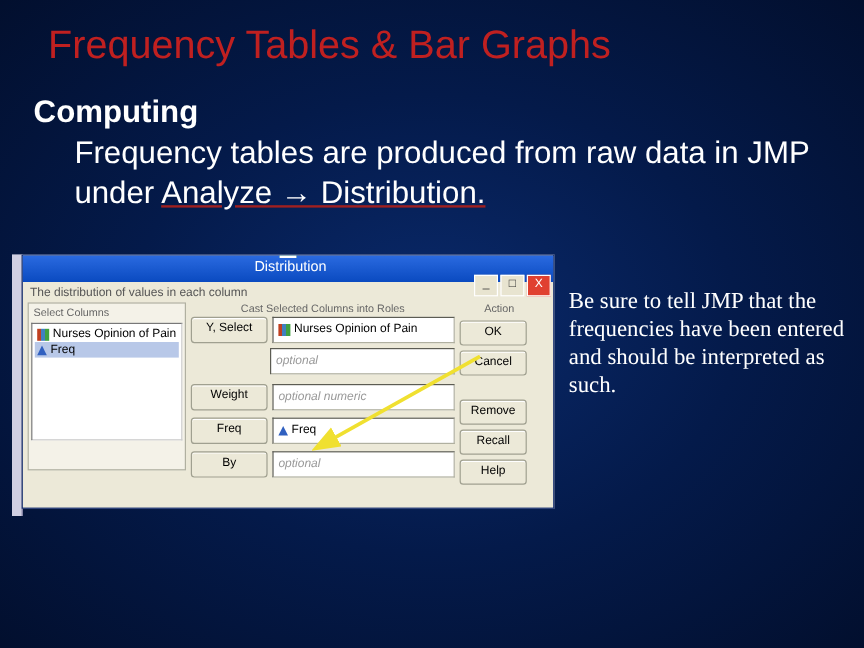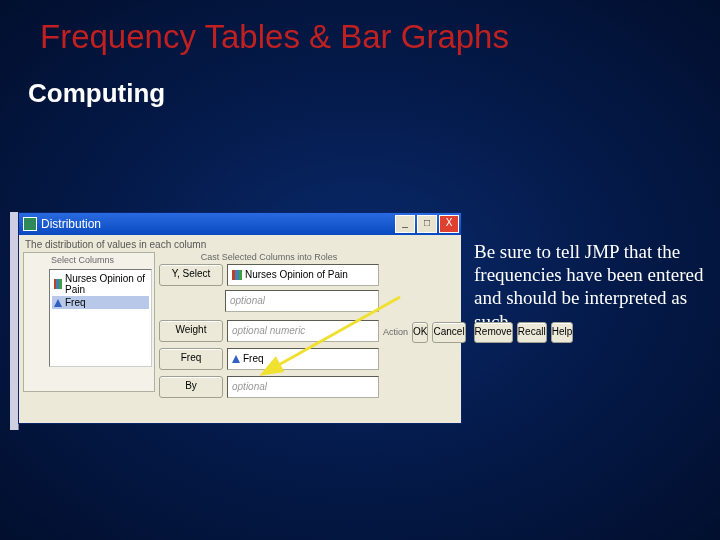--- a/index.html
+++ b/index.html
@@ -80,20 +80,21 @@
     box-sizing: border-box;
   }
   .win-title {
     height: 22px;
     background: linear-gradient(to bottom, #2a6ae0, #0a4ac0);
     display: flex;
     align-items: center;
     color: #fff;
     font-size: 12px;
     padding-left: 4px;
+    flex-direction: column;
   }
   .win-title .icon {
     width: 14px;
     height: 14px;
     background: #2e8b57;
     margin-right: 4px;
     border: 1px solid #fff;
     box-sizing: border-box;
   }
   .win-ctrls {
@@ -127,21 +128,20 @@
     gap: 4px;
   }
   .panel {
     border: 1px solid #b0b0a0;
     background: #f4f2e8;
     box-sizing: border-box;
   }
   .panel-left {
     width: 132px;
     height: 140px;
-    padding-left: 23px;
   }
   .panel-label {
     font-size: 9px;
     color: #666;
     padding: 2px 4px;
   }
   .list-area {
     background: #fff;
     margin: 2px;
     height: 98px;
@@ -214,22 +214,23 @@
   .opt {
     color: #999;
     font-style: italic;
   }
   .panel-right {
     width: 66px;
     height: 160px;
     border: none;
     background: transparent;
     display: flex;
+    flex-direction: column;
     gap: 4px;
-    align-items: center;
+    align-items: flex-start;
   }
   .right-label {
     font-size: 9px;
     color: #666;
     text-align: center;
     width: 100%;
     margin-bottom: 1px;
   }
   .btn-r {
     width: 54px;
@@ -246,20 +247,23 @@
     position: absolute;
     pointer-events: none;
   }
 </style>
 </head>
 <body>
 
 <div class="slide">
   <div class="title">Frequency Tables &amp; Bar Graphs</div>
   <div class="subtitle">Computing</div>
+  <div class="body-text">
+    <span>Frequency tables are produced from raw data in JMP under </span><span class="path">Analyze → Distribution.</span>
+  </div>
 
   <div class="side-note">Be sure to tell JMP that the frequencies have been entered and should be interpreted as such.</div>
 
   <div class="dialog-area">
     <div class="winbar"></div>
     <div class="win">
       <div class="win-title">
         <span class="icon"></span>
         <span>Distribution</span>
         <div class="win-ctrls">

